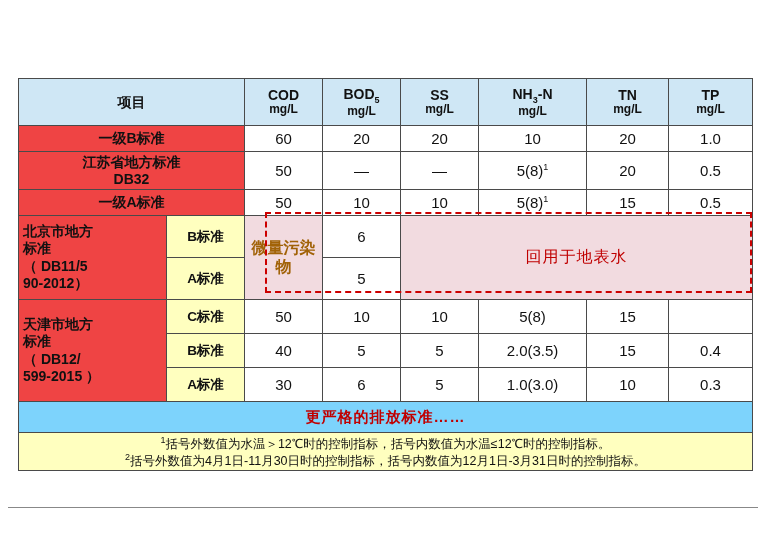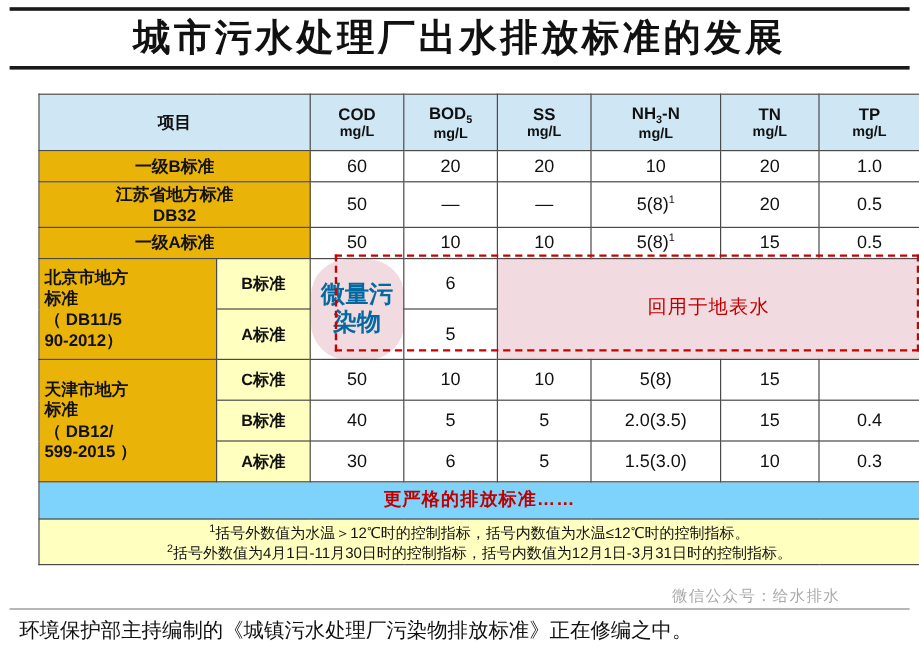--- a/index.html
+++ b/index.html
@@ -39,21 +39,21 @@
     font-family: "DejaVu Serif", serif;
     font-size: 31px;
     font-weight: bold;
     color: #111111;
     letter-spacing: 3px;
     white-space: nowrap;
   }
   
   .tbl-wrap {
     position: absolute;
-    left: 32px;
+    left: 18px;
     top: 78px;
     width: 734px;
   }
   table.main {
     border-collapse: collapse;
     table-layout: fixed;
     width: 734px;
     font-size: 13px;
     color: #111;
   }
@@ -69,21 +69,21 @@
     font-weight: bold;
     font-size: 14px;
     height: 42px;
   }
   .hdr .unit {
     font-weight: bold;
     font-size: 12px;
     display: block;
   }
   .rowlabel {
-    background: #eab308;
+    background: #ef4444;
     font-weight: bold;
     font-size: 14px;
     text-align: center;
   }
   .val {
     background: #ffffff;
     font-size: 15px;
     margin-top: 32px;
   }
   .val.dash {
@@ -92,24 +92,23 @@
   .sup {
     font-size: 9px;
     vertical-align: super;
   }
   .sub {
     font-size: 9px;
     vertical-align: sub;
   }
   .cell-pink {
     background: #f2dbe0;
-    color: #0369a1;
-    font-weight: bold;
-    font-size: 20px;
-    border-radius: 31px;
+    color: #a16207;
+    font-weight: bold;
+    font-size: 16px;
   }
   .cell-reuse {
     background: #f2dbe0;
     color: #c00000;
     font-weight: normal;
     font-size: 16px;
     letter-spacing: 1px;
   }
   .stricter {
     background: #7dd3fc;
@@ -174,23 +173,20 @@
     font-family: "Liberation Sans", sans-serif;
     letter-spacing: 1px;
     opacity: .85;
   }
 </style>
 </head>
 <body>
 
 <div class="slide">
 
-  <div class="title-bar">
-    <div class="title-text">城市污水处理厂出水排放标准的发展</div>
-  </div>
 
   <div class="tbl-wrap">
     <table class="main">
       <colgroup>
         <col style="width:148px">
         <col style="width:78px">
         <col style="width:78px">
         <col style="width:78px">
         <col style="width:78px">
         <col style="width:108px">
@@ -304,36 +300,34 @@
           <td class="val">5</td>
           <td class="val">2.0(3.5)</td>
           <td class="val">15</td>
           <td class="val">0.4</td>
         </tr>
         <tr style="height:34px">
           <td class="sublabel">A标准</td>
           <td class="val">30</td>
           <td class="val">6</td>
           <td class="val">5</td>
-          <td class="val">1.5(3.0)</td>
+          <td class="val">1.0(3.0)</td>
           <td class="val">10</td>
           <td class="val">0.3</td>
         </tr>
 
         <tr>
           <td class="stricter" colspan="8">更严格的排放标准……</td>
         </tr>
 
         <tr>
           <td class="notes" colspan="8">
             <div><span class="nsup">1</span>括号外数值为水温＞12℃时的控制指标，括号内数值为水温≤12℃时的控制指标。</div>
             <div><span class="nsup">2</span>括号外数值为4月1日-11月30日时的控制指标，括号内数值为12月1日-3月31日时的控制指标。</div>
           </td>
         </tr>
       </tbody>
     </table>
     <div class="dash-box"></div>
   </div>
 
-  <div class="watermark">微信公众号：给水排水</div>
   <div class="footer-line"></div>
-  <div class="footer">环境保护部主持编制的《城镇污水处理厂污染物排放标准》正在修编之中。</div>
 </div>
 
 </body></html>

